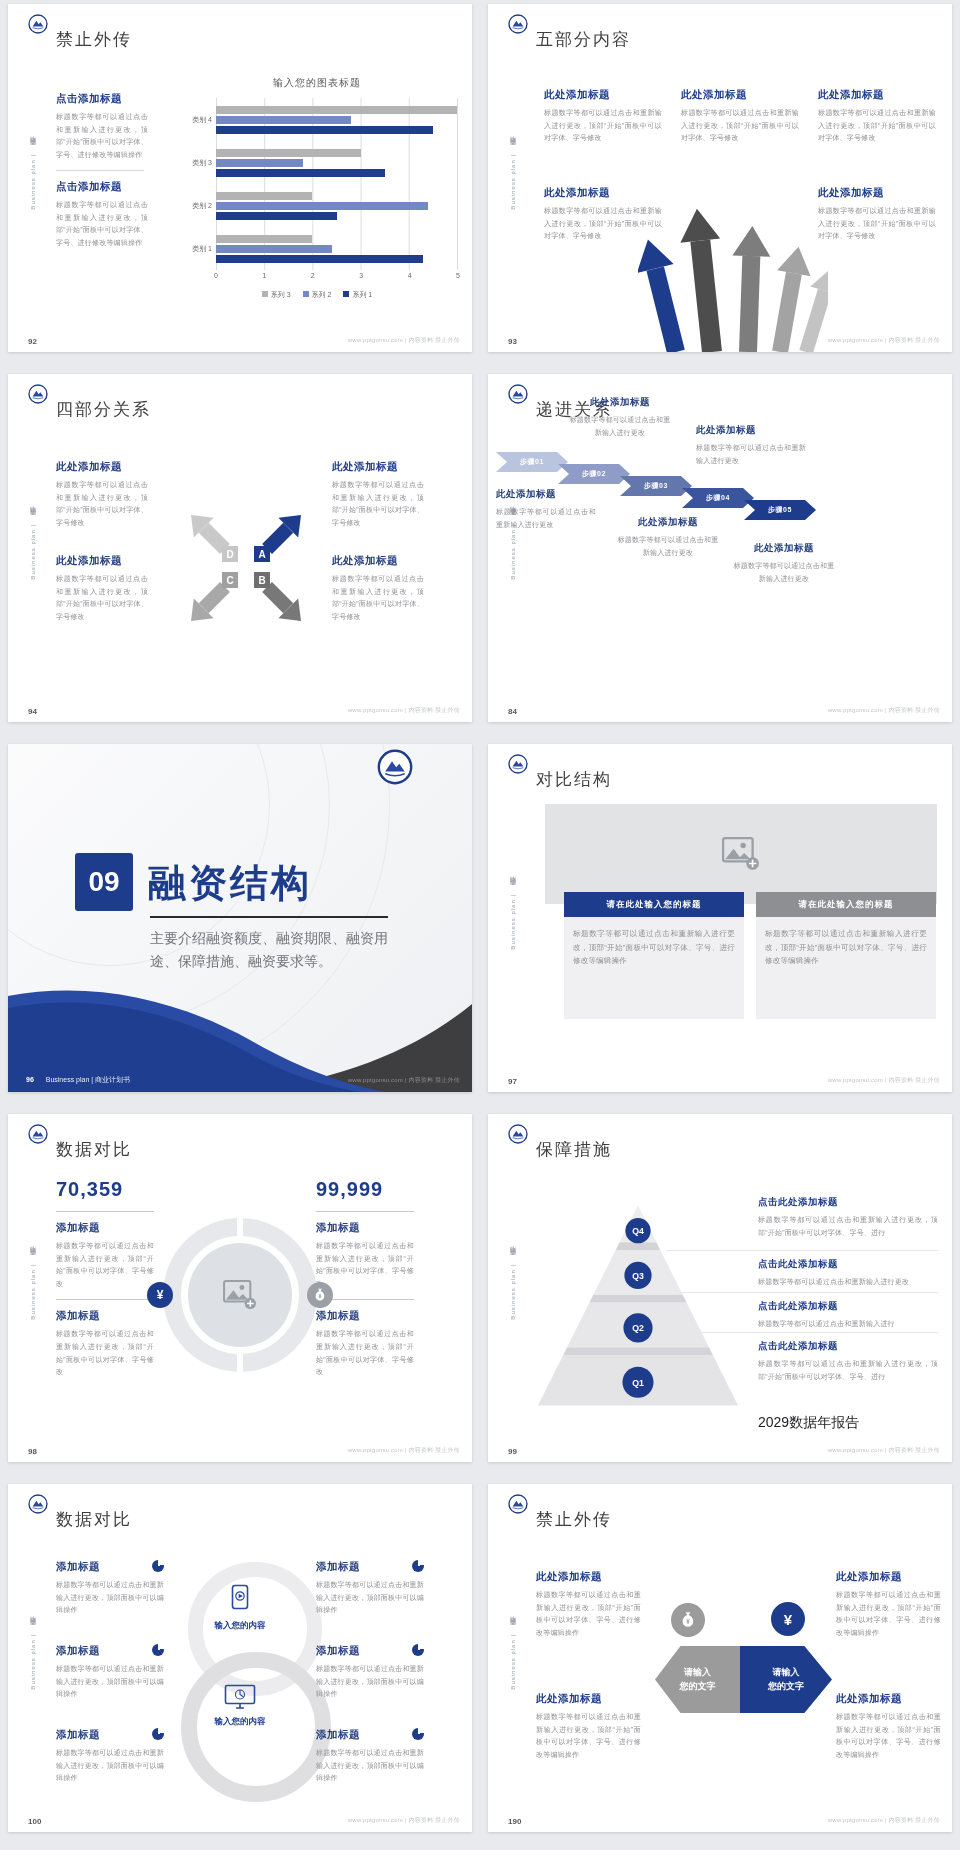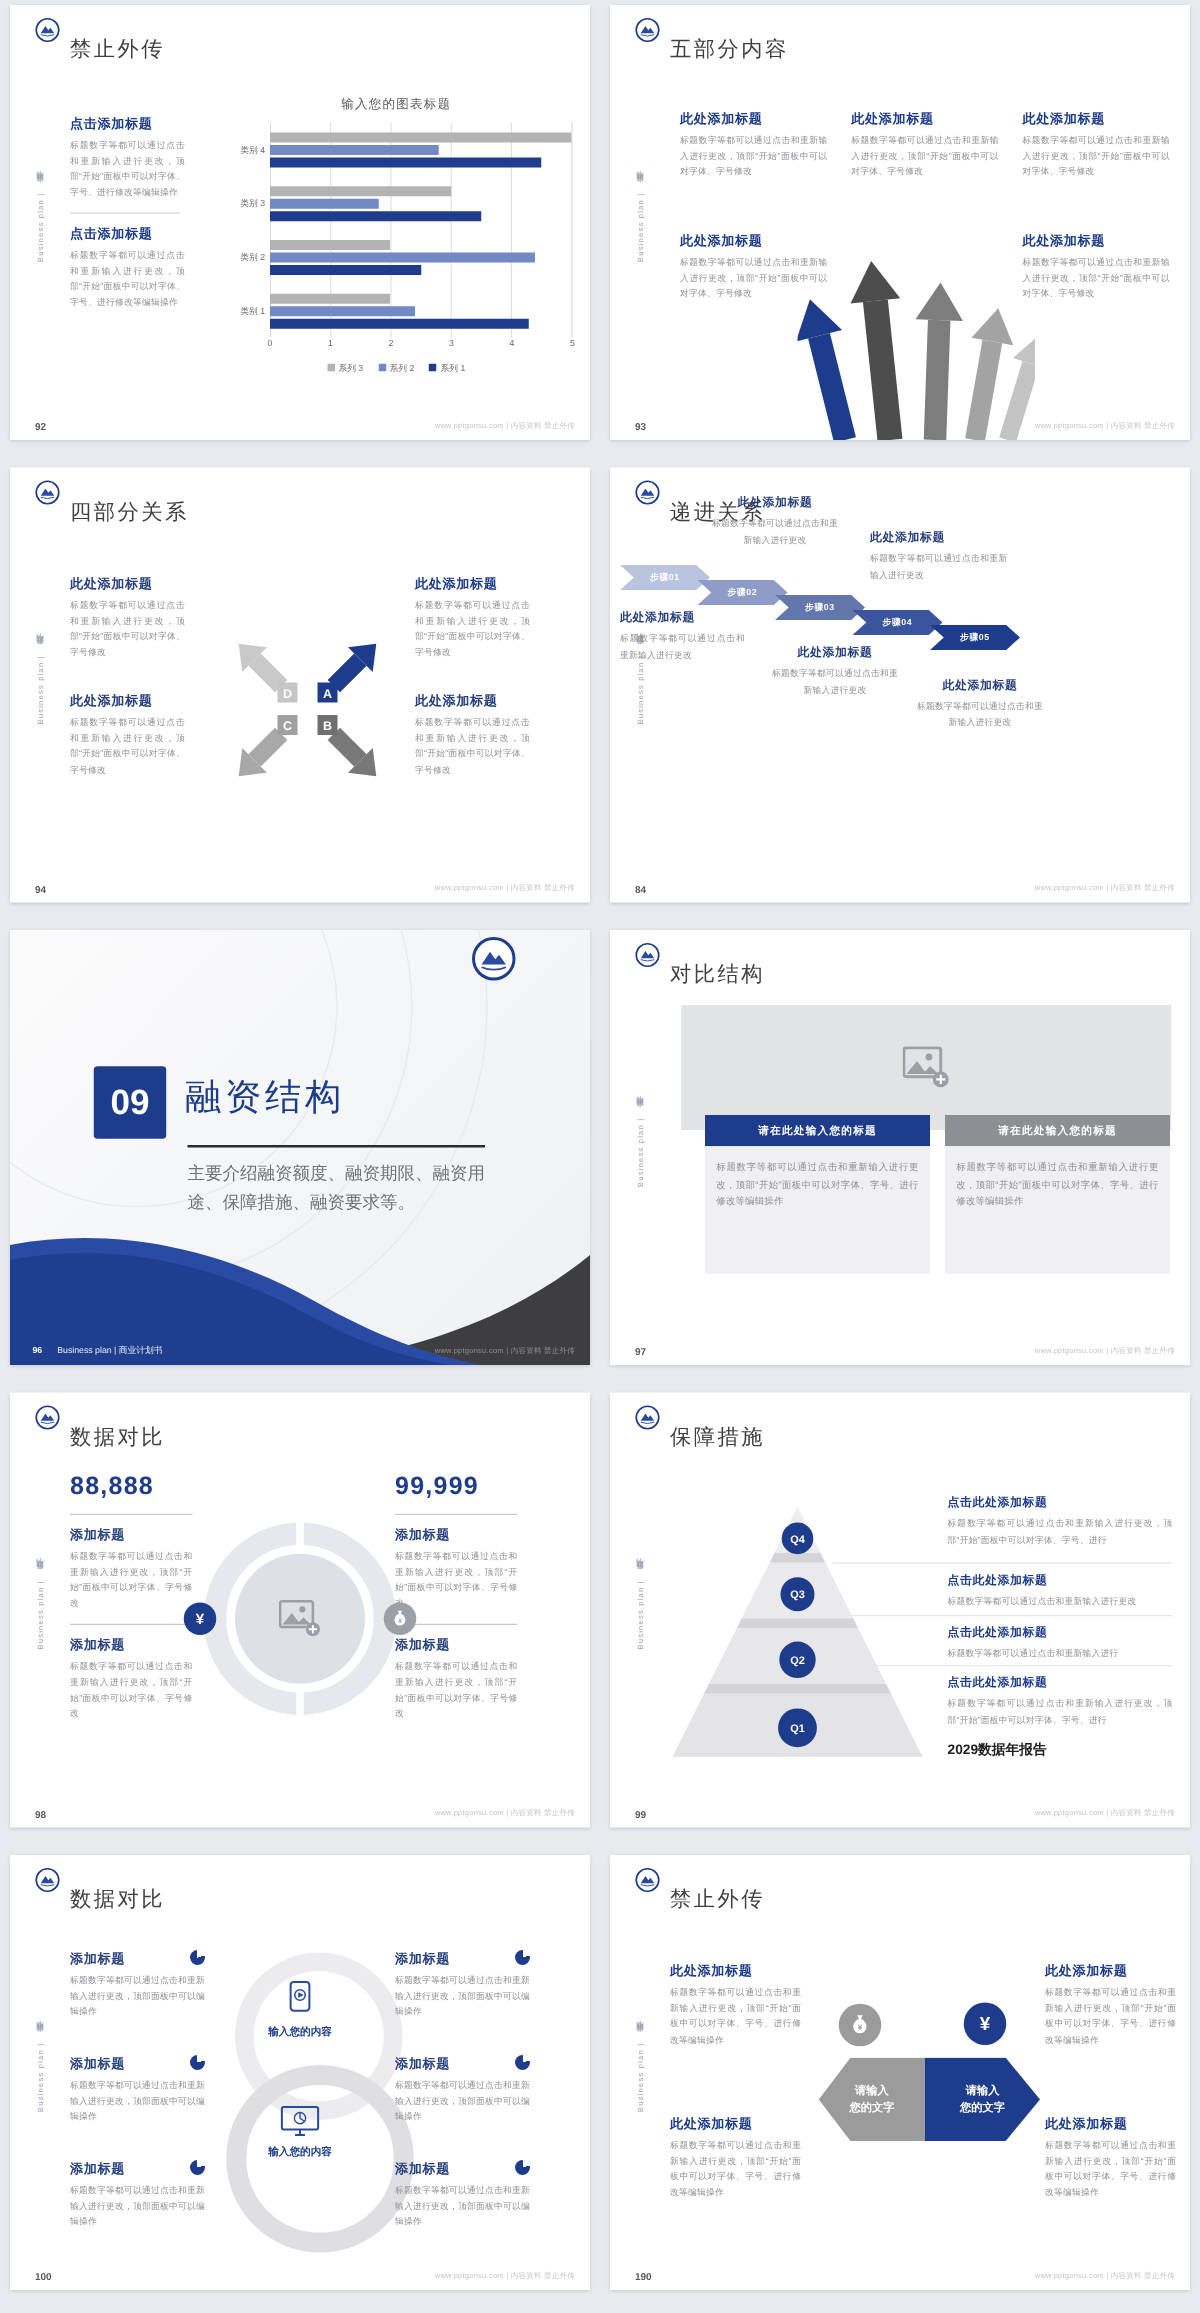--- a/index.html
+++ b/index.html
@@ -299,21 +299,21 @@
   <div style="position:absolute;left:-180px;top:-220px;width:560px;height:560px;border:1px solid #e7e9ec;border-radius:50%"></div>
   <div style="position:absolute;left:-120px;top:-160px;width:440px;height:440px;border:1px solid #e7e9ec;border-radius:50%"></div>
   <div style="position:absolute;left:-60px;top:-100px;width:320px;height:320px;border:1px solid #e7e9ec;border-radius:50%"></div>
 
   <svg style="position:absolute;left:369px;top:5px;width:36px;height:36px">
       <use href="#logo"></use>
     </svg>
 
   <div style="position:absolute;left:67px;top:109px;width:58px;height:58px;background:#1e3c8c;border-radius:3px;
               display:flex;align-items:center;justify-content:center;color:#fff;font-size:28px;font-weight:bold">09</div>
-  <div style="position:absolute;left:140px;top:114px;font-size:29px;font-weight:normal;color:#1e3c8c;letter-spacing:3px">融资结构</div>
+  <div style="position:absolute;left:140px;top:114px;font-size:38px;font-weight:bold;color:#1e3c8c;letter-spacing:3px">融资结构</div>
   <div style="position:absolute;left:142px;top:172px;width:238px;height:2px;background:#2b2b2b"></div>
   <div style="position:absolute;left:142px;top:183px;width:242px;font-size:14px;line-height:1.65;color:#6f7277">主要介绍融资额度、融资期限、融资用途、保障措施、融资要求等。</div>
 
   <svg style="position:absolute;left:0;bottom:0;width:464px;height:118px" viewBox="0 0 464 118" preserveAspectRatio="none">
     <path d="M464,30 C410,74 340,104 240,118 L464,118 Z" fill="#3e3e40"></path>
     <path d="M0,22 C85,6 170,26 242,66 C295,96 335,110 378,118 L0,118 Z" fill="#2a4ba4"></path>
     <path d="M0,34 C85,18 165,38 235,76 C285,104 320,112 352,118 L0,118 Z" fill="#1e3c8c" opacity=".85"></path>
   </svg>
   <div style="position:absolute;left:18px;bottom:7px;color:#fff;font-size:7px">
     <b>96</b>
@@ -350,21 +350,21 @@
 </section>
 
 <section class="slide" style="left:8px;top:1114px">
   <svg class="s-logo">
       <use href="#logo"></use>
     </svg>
   <div class="s-side">Business plan | 商业计划书</div>
   <div class="s-title">数据对比</div>
 
   <div class="block" style="left:48px;top:64px;width:98px">
-    <div class="num-big">88,888</div>
+    <div class="num-big">70,359</div>
     <div style="height:1px;background:#c9c9c9;margin:10px 0 9px"></div>
     <p class="h-b h-d">添加标题</p>
     <p class="body">标题数字等都可以通过点击和重新输入进行更改，顶部“开始”面板中可以对字体、字号修改</p>
     <div style="height:1px;background:#c9c9c9;margin:9px 0"></div>
     <p class="h-b h-d">添加标题</p>
     <p class="body">标题数字等都可以通过点击和重新输入进行更改，顶部“开始”面板中可以对字体、字号修改</p>
   </div>
   <div class="block" style="left:308px;top:64px;width:98px">
     <div class="num-big">99,999</div>
     <div style="height:1px;background:#c9c9c9;margin:10px 0 9px"></div>
@@ -434,21 +434,21 @@
     <p class="body">标题数字等都可以通过点击和重新输入进行更改</p>
   </div>
   <div class="block" style="left:270px;top:186px;width:180px">
     <p class="h-b" style="font-size:9.5px">点击此处添加标题</p>
     <p class="body">标题数字等都可以通过点击和重新输入进行</p>
   </div>
   <div class="block" style="left:270px;top:226px;width:180px">
     <p class="h-b" style="font-size:9.5px">点击此处添加标题</p>
     <p class="body">标题数字等都可以通过点击和重新输入进行更改，顶部“开始”面板中可以对字体、字号、进行</p>
   </div>
-  <div style="position:absolute;left:270px;top:278px;font-size:11px;font-weight:bold;color:#1f1f22">2029数据年报告</div>
+  <div style="position:absolute;left:270px;top:300px;font-size:14px;font-weight:normal;color:#1f1f22">2029数据年报告</div>
 
   <div class="s-page">99</div>
   <div class="s-site">www.pptgonsu.com | 内容资料 禁止外传</div>
 </section>
 
 <section class="slide" style="left:8px;top:1484px">
   <svg class="s-logo">
       <use href="#logo"></use>
     </svg>
   <div class="s-side">Business plan | 商业计划书</div>

